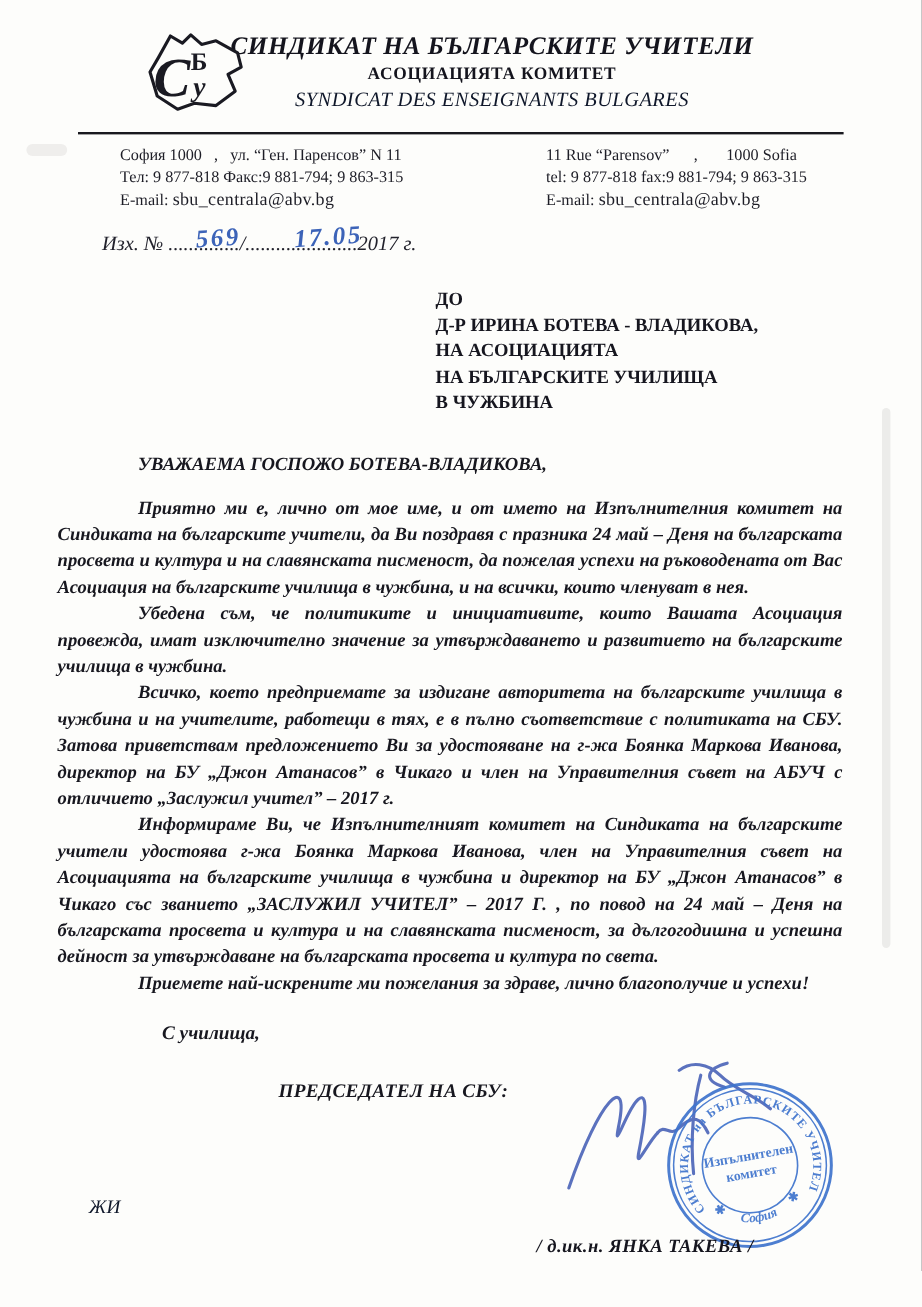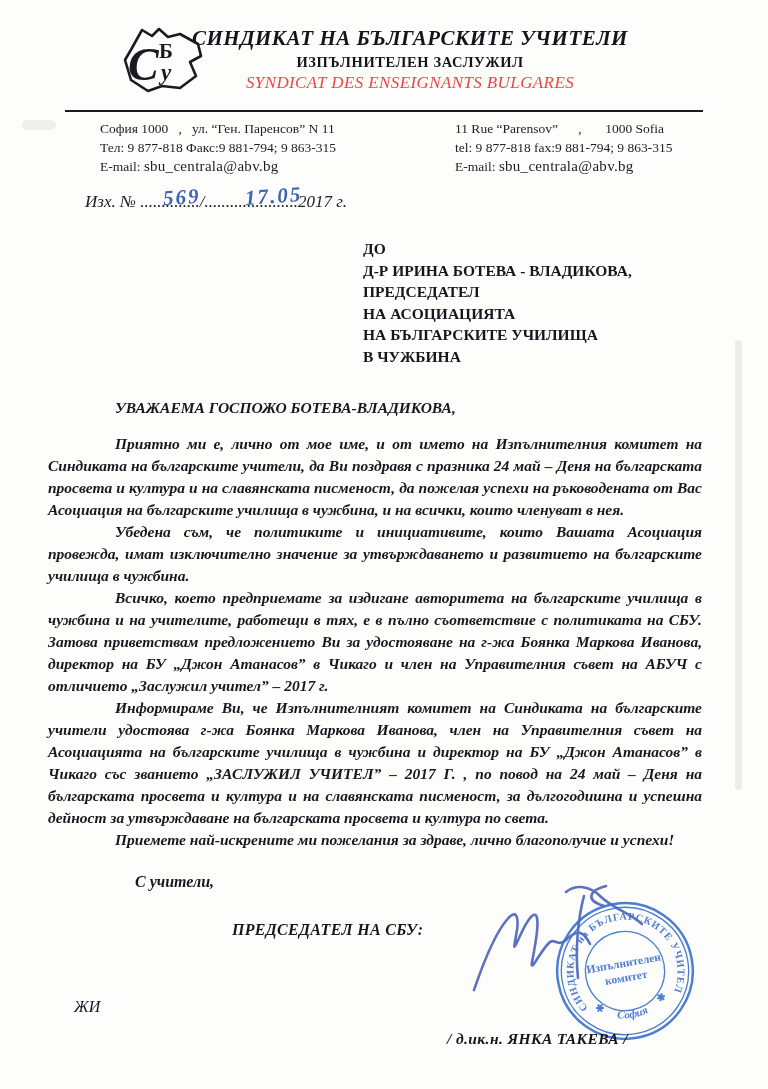--- a/index.html
+++ b/index.html
@@ -15,21 +15,21 @@
   
   .scan-shadow-right{position:absolute;left:735px;top:340px;width:7px;height:450px;background:#ececea;border-radius:4px;}
   .scan-smudge{position:absolute;left:22px;top:120px;width:34px;height:10px;background:#efeeec;border-radius:5px;}
 
   
   .header{position:relative;padding-top:26px;height:78px;}
   .logo{position:absolute;left:118px;top:24px;width:90px;height:72px;}
   .header-text{margin-left:190px;width:440px;text-align:center;}
   .org-name{font-size:21px;font-weight:bold;font-style:italic;letter-spacing:.5px;white-space:nowrap;color:#14141d;}
   .committee{font-size:14.5px;font-weight:bold;letter-spacing:.6px;margin-top:3px;color:#14141d;}
-  .org-fr{font-size:17px;font-style:italic;letter-spacing:.4px;margin-top:2px;color:#ef4444;}
+  .org-fr{font-size:17px;font-style:italic;letter-spacing:.4px;margin-top:2px;color:#0f172a;}
   .rule{margin:6px 65px 0 65px;border:none;border-top:2.5px solid #19191f;}
 
   
   .contacts{display:flex;margin-top:7px;font-size:13.5px;line-height:19px;align-items:center;}
   .contact-left{margin-left:100px;width:330px;}
   .contact-right{margin-left:25px;width:300px;}
   .contact-line{white-space:pre;color:#1d1d26;}
   .email-line .email-value{font-size:15px;letter-spacing:.3px;}
 
   
@@ -64,21 +64,21 @@
 
   <div class="header">
     <svg class="logo" viewBox="0 0 90 72">
       <path d="M 24,6 L 34,12 L 41,5 L 50,13 L 62,10 L 80,20 L 83,32 L 72,38 L 78,52 L 62,64 L 44,62 L 30,67 L 13,56 L 7,36 L 14,24 Z" fill="#fdfdfb" stroke="#1a1a22" stroke-width="2.6" stroke-linejoin="round"></path>
       <text x="10" y="56" font-size="46" font-weight="bold" font-style="italic" fill="#1a1a22" font-family="'Liberation Serif',serif">С</text>
       <text x="41" y="34" font-size="21" font-weight="bold" fill="#1a1a22" font-family="'Liberation Serif',serif">Б</text>
       <text x="43" y="56" font-size="23" font-weight="bold" font-style="italic" fill="#1a1a22" font-family="'Liberation Serif',serif">у</text>
     </svg>
     <div class="header-text">
       <div class="org-name">СИНДИКАТ НА БЪЛГАРСКИТЕ УЧИТЕЛИ</div>
-      <div class="committee">ИЗПЪЛНИТЕЛЕН ЗАСЛУЖИЛ</div>
+      <div class="committee">АСОЦИАЦИЯТА КОМИТЕТ</div>
       <div class="org-fr">SYNDICAT DES ENSEIGNANTS BULGARES</div>
     </div>
   </div>
   <hr class="rule">
 
   <div class="contacts">
     <div class="contact-left">
       <div class="contact-line">София 1000   ,   ул. “Ген. Паренсов” N 11</div>
       <div class="contact-line">Тел: 9 877-818 Факс:9 881-794; 9 863-315</div>
       <div class="contact-line email-line"><span>E-mail: </span><span class="email-value">sbu_centrala@abv.bg</span></div>
@@ -88,36 +88,35 @@
       <div class="contact-line">tel: 9 877-818 fax:9 881-794; 9 863-315</div>
       <div class="contact-line email-line"><span>E-mail: </span><span class="email-value">sbu_centrala@abv.bg</span></div>
     </div>
   </div>
 
   <div class="ref-line"><span>Изх. № </span><span>..............</span><span>/</span><span>......................</span><span>2017 г.</span><span class="hand hand-num">569</span><span class="hand hand-date">17.05</span></div>
 
   <div class="recipient">
     <div>ДО</div>
     <div>Д-Р ИРИНА БОТЕВА - ВЛАДИКОВА,</div>
-    <div>ПРЕДСЕДАТЕЛ</div>
     <div>НА АСОЦИАЦИЯТА</div>
     <div>НА БЪЛГАРСКИТЕ УЧИЛИЩА</div>
     <div>В ЧУЖБИНА</div>
   </div>
 
   <div class="letter-body">
     <div class="salutation">УВАЖАЕМА ГОСПОЖО БОТЕВА-ВЛАДИКОВА,</div>
     <p>Приятно ми е, лично от мое име, и от името на Изпълнителния комитет на Синдиката на българските учители, да Ви поздравя с празника 24 май – Деня на българската просвета и култура и на славянската писменост, да пожелая успехи на ръководената от Вас Асоциация на българските училища в чужбина, и на всички, които членуват в нея.</p>
     <p>Убедена съм, че политиките и инициативите, които Вашата Асоциация провежда, имат изключително значение за утвърждаването и развитието на българските училища в чужбина.</p>
     <p>Всичко, което предприемате за издигане авторитета на българските училища в чужбина и на учителите, работещи в тях, е в пълно съответствие с политиката на СБУ. Затова приветствам предложението Ви за удостояване на г-жа Боянка Маркова Иванова, директор на БУ „Джон Атанасов” в Чикаго и член на Управителния съвет на АБУЧ с отличието „Заслужил учител” – 2017 г.</p>
     <p>Информираме Ви, че Изпълнителният комитет на Синдиката на българските учители удостоява г-жа Боянка Маркова Иванова, член на Управителния съвет на Асоциацията на българските училища в чужбина и директор на БУ „Джон Атанасов” в Чикаго със званието „ЗАСЛУЖИЛ УЧИТЕЛ” – 2017 Г. , по повод на 24 май – Деня на българската просвета и култура и на славянската писменост, за дългогодишна и успешна дейност за утвърждаване на българската просвета и култура по света.</p>
     <p>Приемете най-искрените ми пожелания за здраве, лично благополучие и успехи!</p>
   </div>
 
-  <div class="regards">С учители,</div>
+  <div class="regards">С училища,</div>
   <div class="signer-title">ПРЕДСЕДАТЕЛ НА СБУ:</div>
 
   <svg class="sig-squiggle" viewBox="0 0 190 130">
     <g fill="none" stroke="#4a63b8" stroke-width="2.6" stroke-linecap="round" opacity="0.9">
       <path d="M 12,112 C 38,36 62,16 54,58 C 48,88 60,46 70,38 C 80,30 74,64 70,84 C 68,96 78,74 86,66"></path>
       <path d="M 86,66 C 92,58 96,70 104,62 C 116,50 122,54 128,66"></path>
       <path d="M 122,18 C 116,40 113,72 116,100"></path>
       <path d="M 104,14 C 114,6 128,8 138,18 C 150,30 166,34 180,46"></path>
       <path d="M 144,8 C 128,12 122,22 142,28"></path>
     </g>

